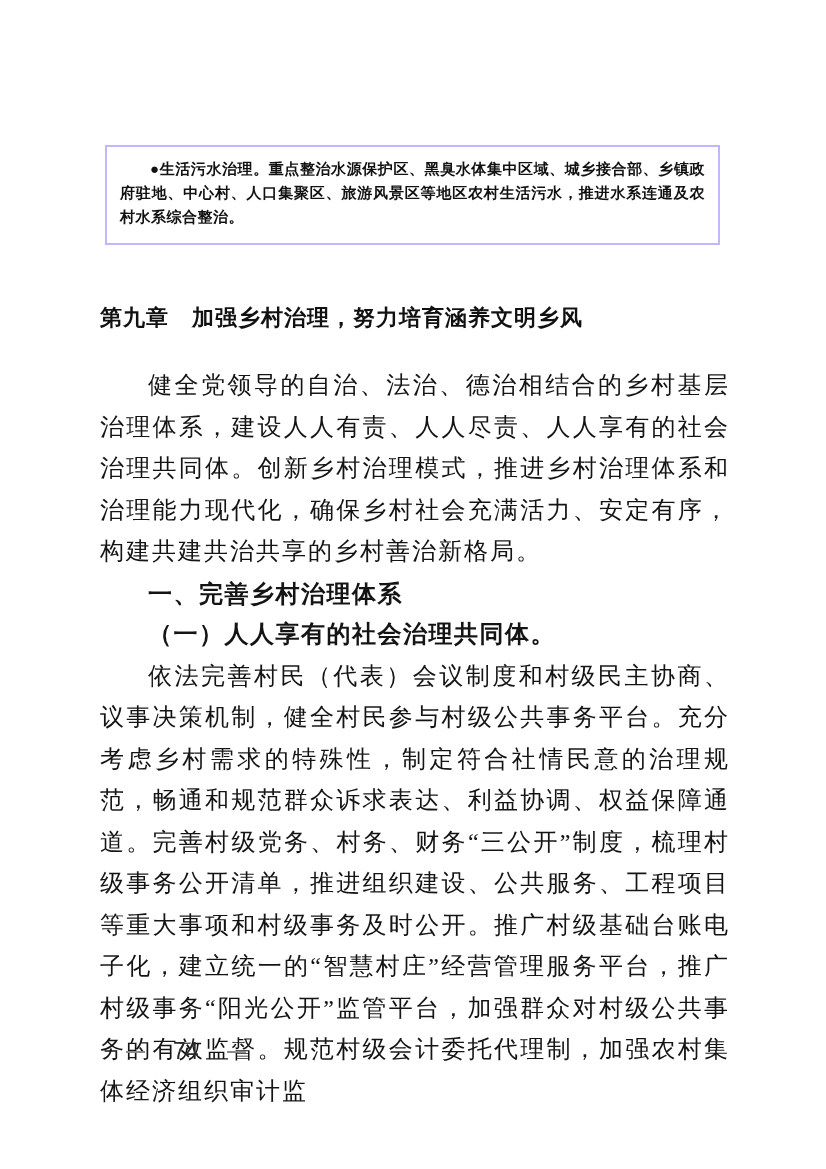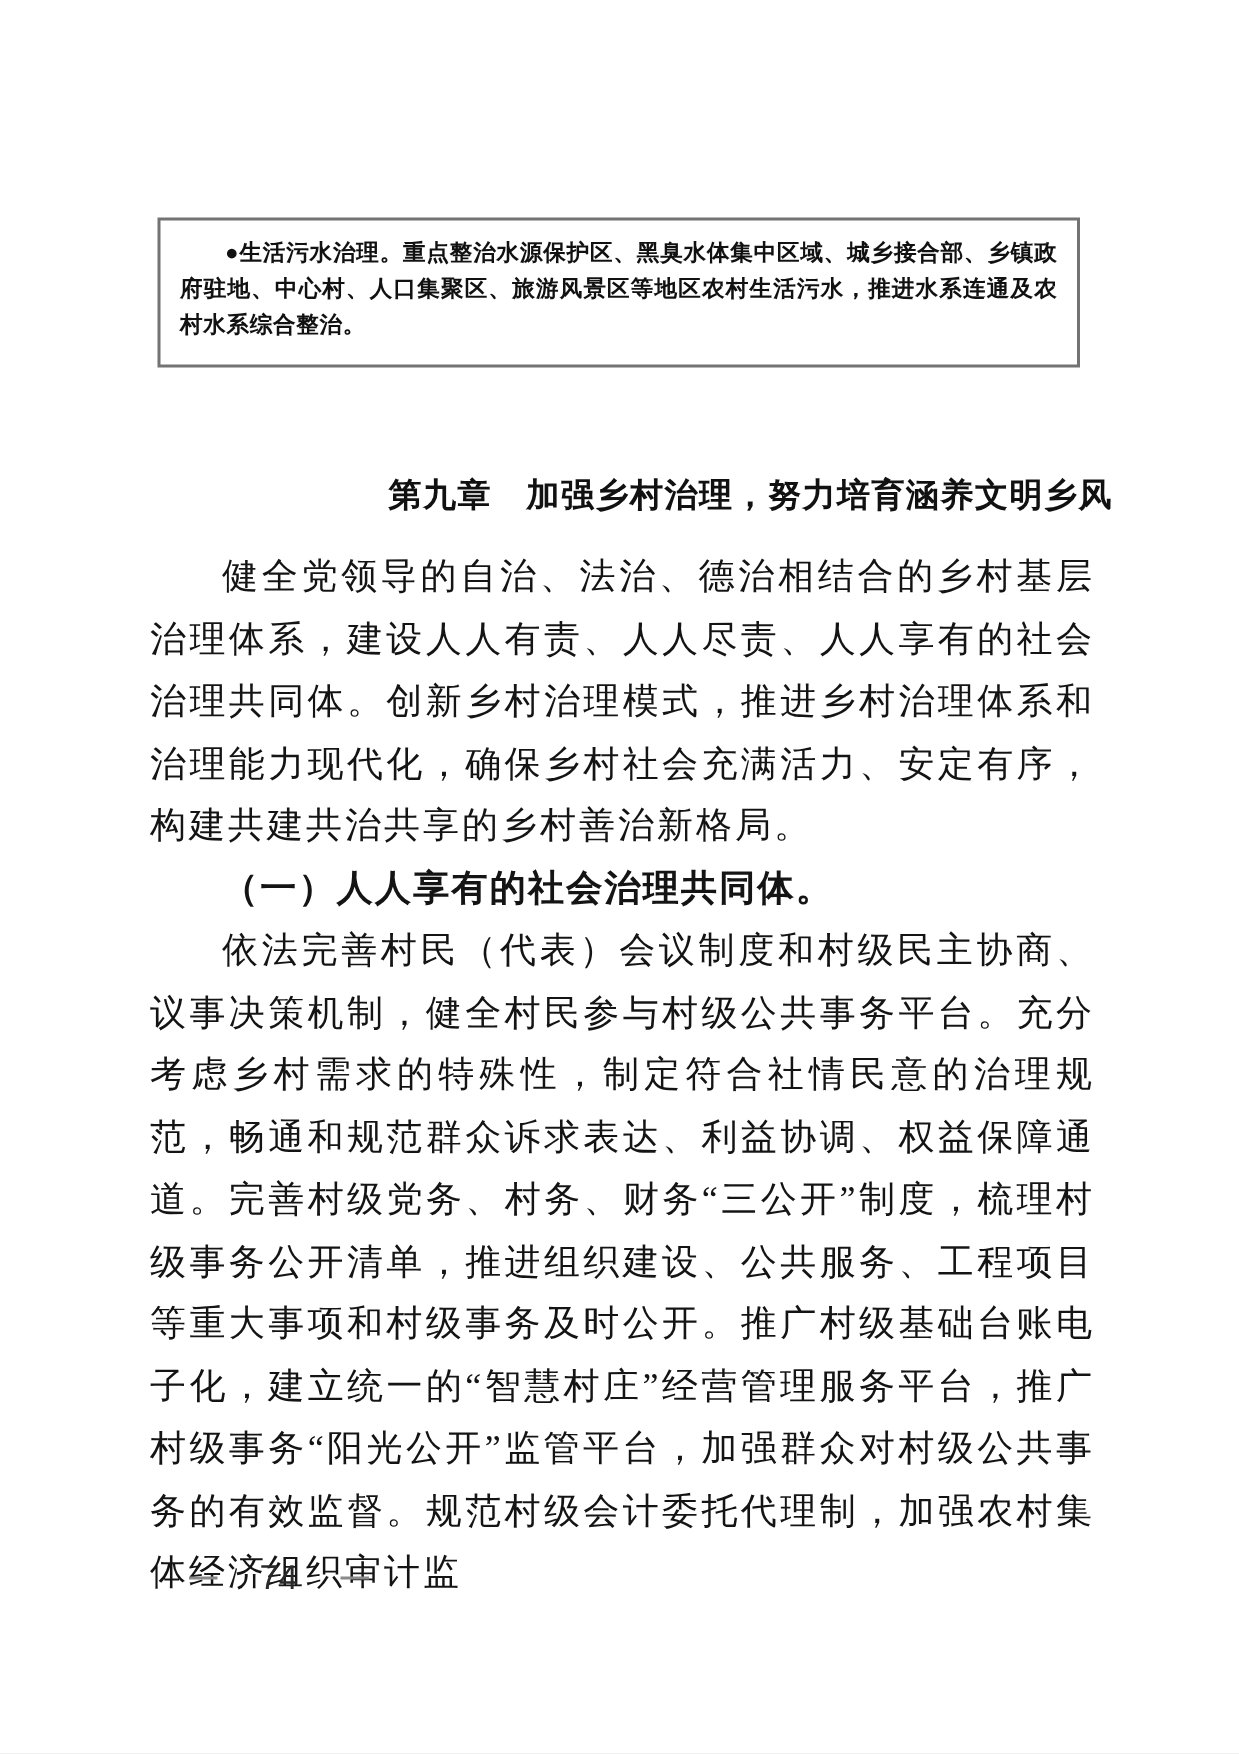--- a/index.html
+++ b/index.html
@@ -18,43 +18,43 @@
     color: #111111;
   }
   
   .callout {
     position: absolute;
     left: 105px;
     top: 145px;
     width: 615px;
     height: 100px;
     box-sizing: border-box;
-    border: 2px solid #737373;
+    border: 2px solid #c4b5fd;
     padding: 10px 13px 0 13px;
     overflow: hidden;
   }
   .callout p {
     margin: 0;
     font-family: "Liberation Sans", sans-serif;
     font-weight: 700;
     font-size: 15px;
     line-height: 24px;
     letter-spacing: 0.5px;
     text-align: justify;
     text-indent: 2em;
     color: #111111;
   }
   
   .chapter-title {
     position: absolute;
     left: 100px;
     top: 302px;
     width: 630px;
-    margin: 12px;
-    text-align: right;
+    margin: 0;
+    text-align: left;
     font-family: "Liberation Sans", sans-serif;
     font-weight: 700;
     font-size: 22px;
     line-height: 32px;
     letter-spacing: 1px;
     color: #111111;
   }
   
   .content {
     position: absolute;
@@ -108,20 +108,21 @@
 <div class="page">
 
   <div class="callout">
     <p>●生活污水治理。重点整治水源保护区、黑臭水体集中区域、城乡接合部、乡镇政府驻地、中心村、人口集聚区、旅游风景区等地区农村生活污水，推进水系连通及农村水系综合整治。</p>
   </div>
 
   <h1 class="chapter-title">第九章　加强乡村治理，努力培育涵养文明乡风</h1>
 
   <div class="content">
     <p>健全党领导的自治、法治、德治相结合的乡村基层治理体系，建设人人有责、人人尽责、人人享有的社会治理共同体。创新乡村治理模式，推进乡村治理体系和治理能力现代化，确保乡村社会充满活力、安定有序，构建共建共治共享的乡村善治新格局。</p>
+    <h3>一、完善乡村治理体系</h3>
     <h4>（一）人人享有的社会治理共同体。</h4>
     <p>依法完善村民（代表）会议制度和村级民主协商、议事决策机制，健全村民参与村级公共事务平台。充分考虑乡村需求的特殊性，制定符合社情民意的治理规范，畅通和规范群众诉求表达、利益协调、权益保障通道。完善村级党务、村务、财务“三公开”制度，梳理村级事务公开清单，推进组织建设、公共服务、工程项目等重大事项和村级事务及时公开。推广村级基础台账电子化，建立统一的“智慧村庄”经营管理服务平台，推广村级事务“阳光公开”监管平台，加强群众对村级公共事务的有效监督。规范村级会计委托代理制，加强农村集体经济组织审计监</p>
   </div>
 
   <div class="footer">
     <span class="dash"></span>
     <span>74</span>
     <span class="dash"></span>
   </div>
 

